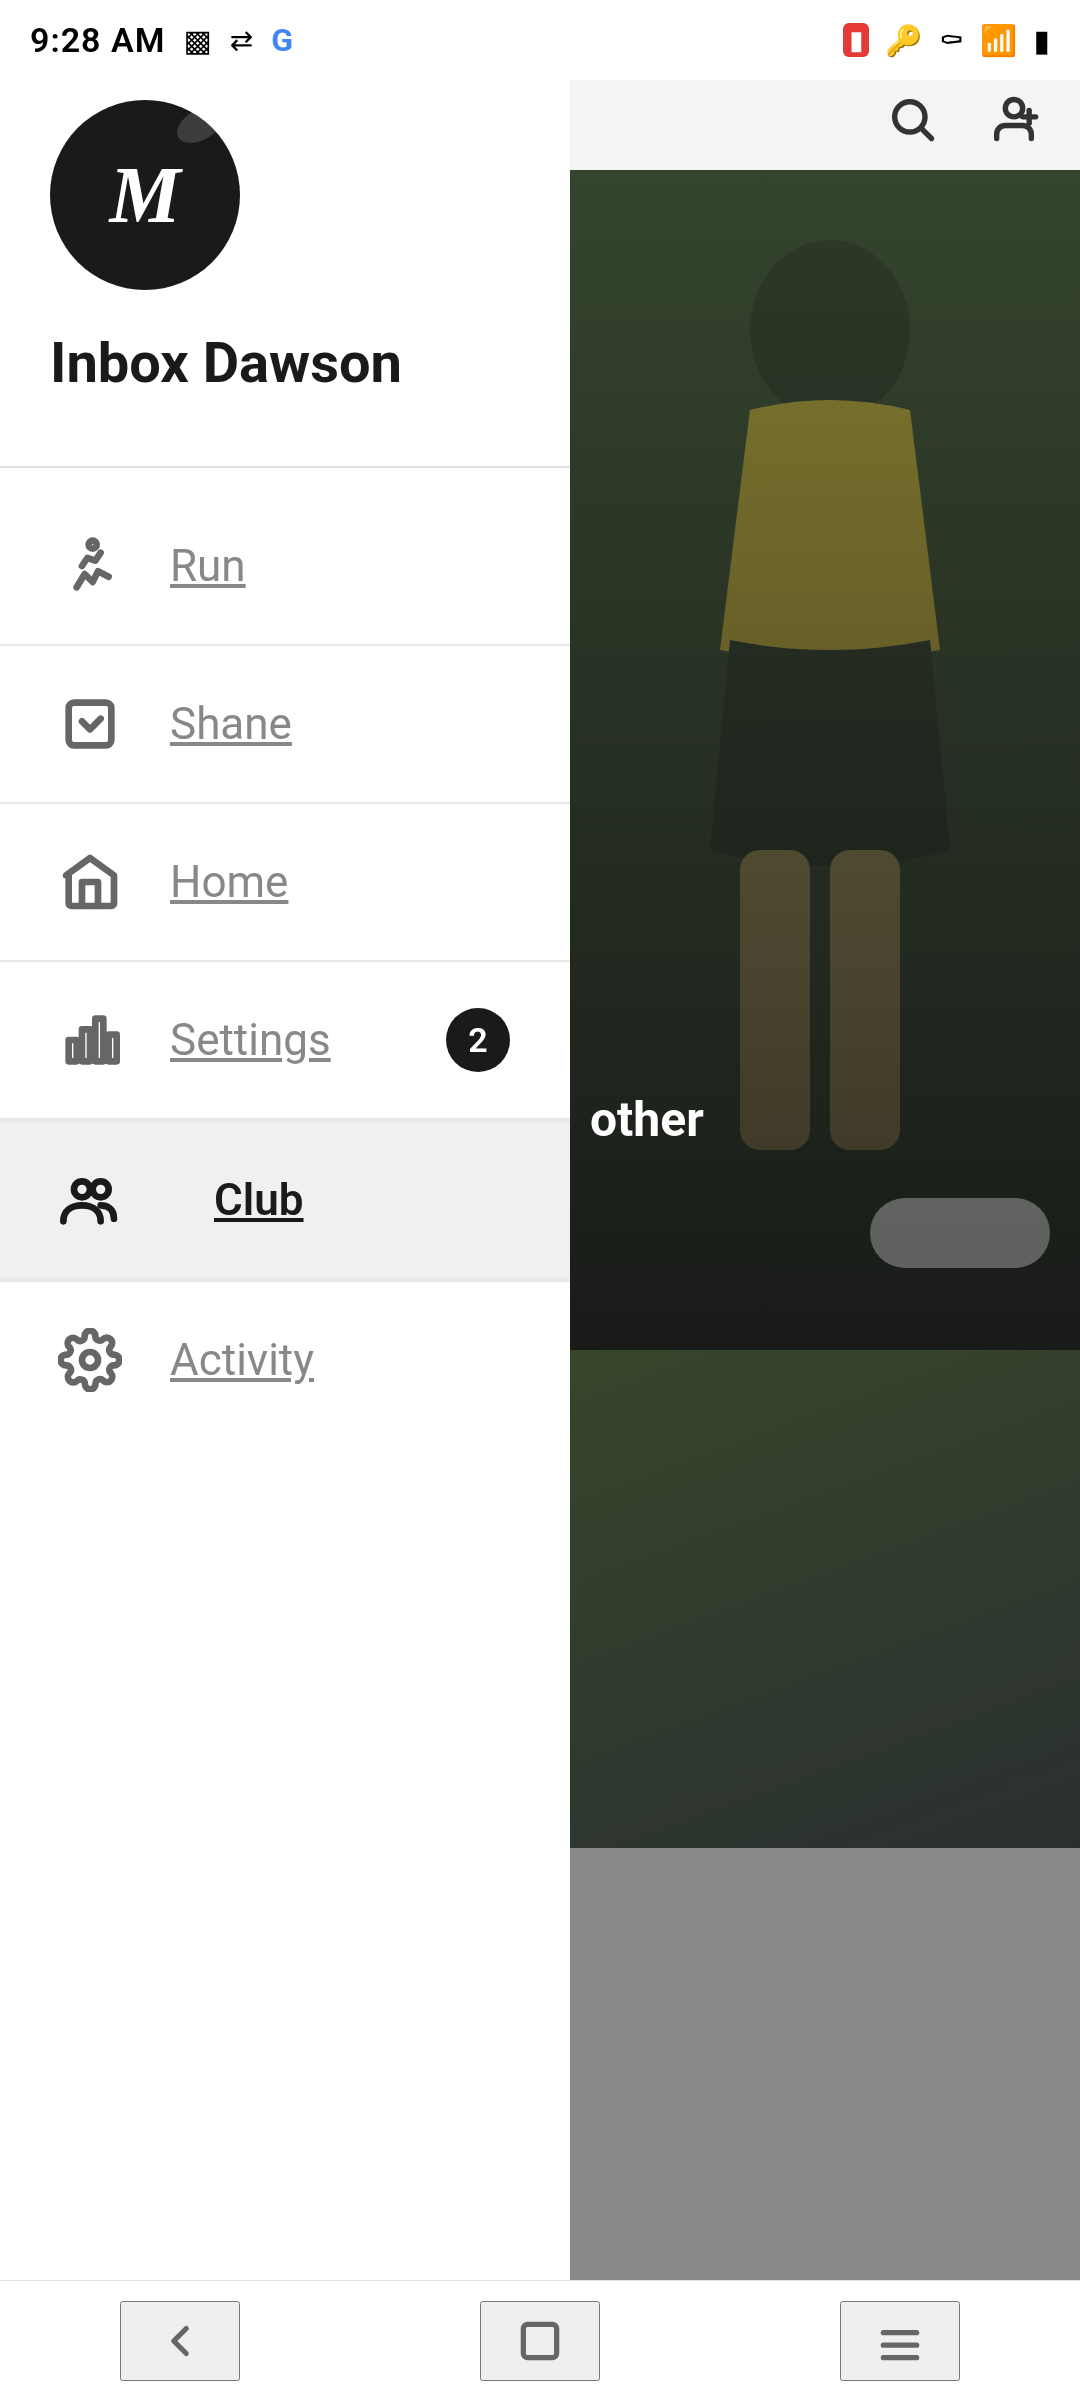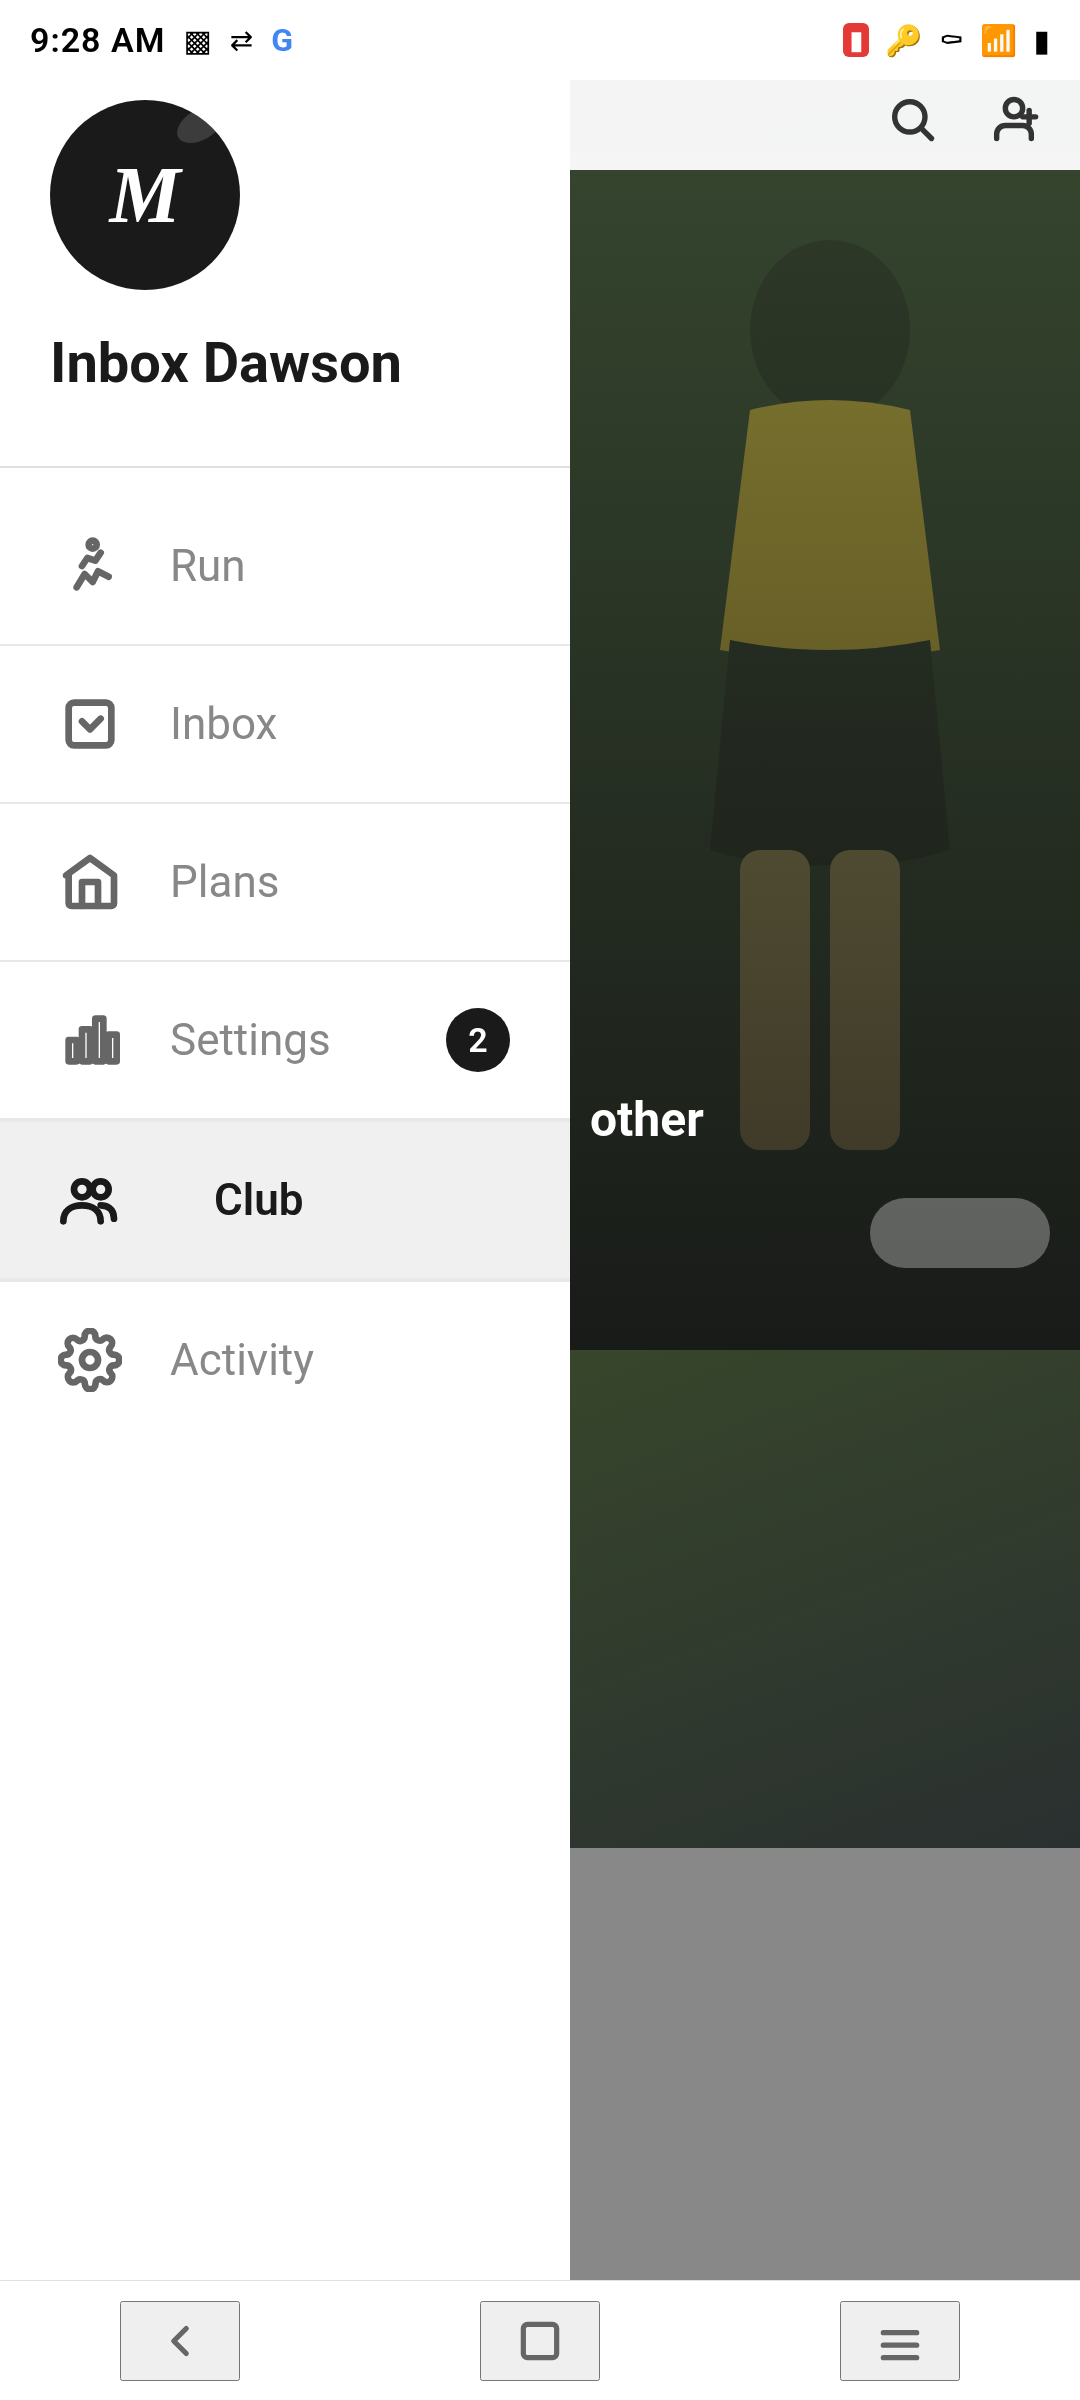--- a/index.html
+++ b/index.html
@@ -192,20 +192,21 @@
       stroke-linecap: round;
       stroke-linejoin: round;
     }
     .nav-item.active .nav-icon svg {
       stroke: #333;
     }
     .nav-label {
       font-size: 44px;
       color: #888;
       font-weight: 400;
+      text-decoration: underline;
     }
     .nav-item.active .nav-label {
       color: #1a1a1a;
       font-weight: 600;
     }
     .nav-badge {
       position: absolute;
       right: 60px;
       top: 50%;
       transform: translateY(-50%);
@@ -363,33 +364,33 @@
 
     <div class="nav-divider"></div>
 
     <div class="nav-item">
       <div class="nav-icon">
         <svg viewBox="0 0 24 24">
           <rect x="4" y="4" width="16" height="16" rx="2"></rect>
           <polyline points="9 11 12 14 16 10"></polyline>
         </svg>
       </div>
-      <span class="nav-label">Inbox</span>
+      <span class="nav-label">Shane</span>
     </div>
 
     <div class="nav-divider"></div>
 
     <div class="nav-item">
       <div class="nav-icon">
         <svg viewBox="0 0 24 24">
           <path d="M3 9.5L12 3l9 6.5V20a1 1 0 0 1-1 1H5a1 1 0 0 1-1-1V9.5z"></path>
           <polyline points="9 21 9 12 15 12 15 21"></polyline>
         </svg>
       </div>
-      <span class="nav-label">Plans</span>
+      <span class="nav-label">Home</span>
     </div>
 
     <div class="nav-divider"></div>
 
     <div class="nav-item">
       <div class="nav-icon">
         <svg viewBox="0 0 24 24">
           <rect x="4" y="12" width="3" height="8"></rect>
           <rect x="9" y="8" width="3" height="12"></rect>
           <rect x="14" y="4" width="3" height="16"></rect>

